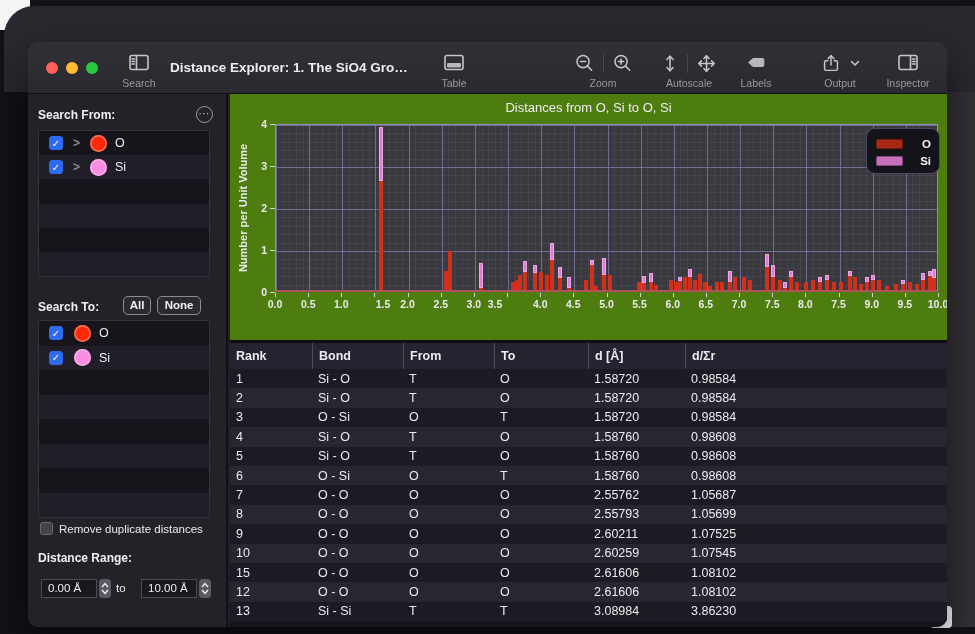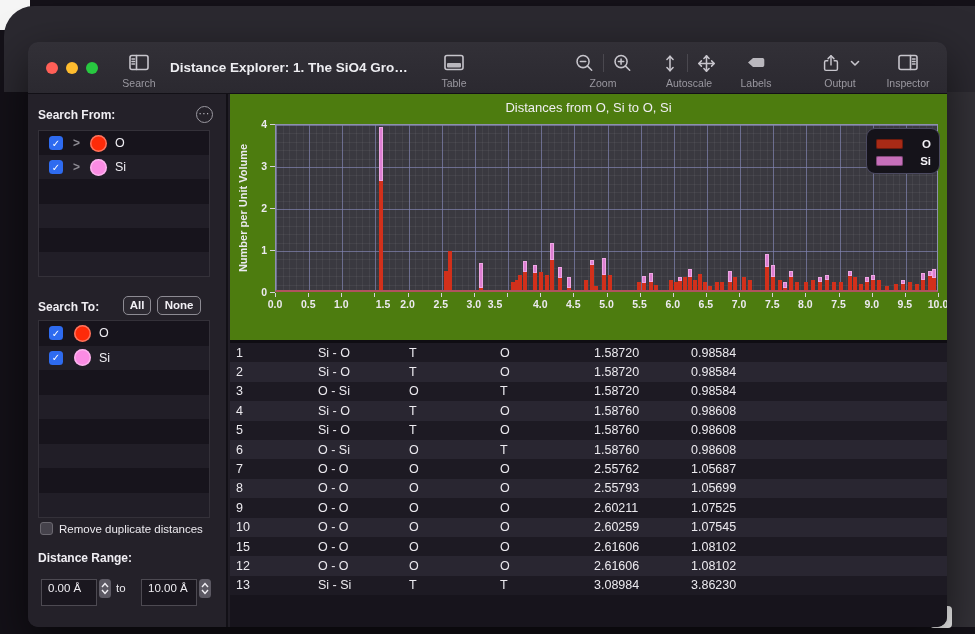--- a/index.html
+++ b/index.html
@@ -36,21 +36,21 @@
   .lrow.dark { background:#17141c; }
   .lrow.light { background:#211e27; }
   .cbox { width:14px; height:14px; border-radius:3.5px; display:flex; align-items:center; justify-content:center; color:#fff; font-size:10px; font-weight:bold; margin-left:10px; flex:0 0 auto; }
   .disc { color:#8d8b93; font-size:12px; font-weight:bold; margin-left:10px; flex:0 0 auto; }
   .atom-circle { width:17px; height:17px; border-radius:50%; flex:0 0 auto; }
   .atom-label { color:#efedf2; font-size:12.5px; margin-left:8px; }
   .btn-sm { position:absolute; top:202px; height:19px; border:1px solid #8d8b93; border-radius:5px; background:#2c2931; color:#f2f0f5; font-size:11.5px; font-weight:bold; text-align:center; line-height:17px; }
   .chk-row { position:absolute; left:12px; top:428px; display:flex; align-items:center; }
   .chk-sq { width:13px; height:13px; border-radius:3px; background:#45424b; border:1px solid #6b6870; flex:0 0 auto; }
   .chk-lab { font-size:11.5px; color:#eceaef; margin-left:6px; }
-  .field { position:absolute; top:485px; width:56px; height:27px; background:#1a171f; border:1px solid #4d4a52; color:#f0eef3; font-size:11.5px; line-height:17px; padding-left:6px; }
+  .field { position:absolute; top:485px; width:56px; height:19px; background:#1a171f; border:1px solid #4d4a52; color:#f0eef3; font-size:11.5px; line-height:17px; padding-left:6px; }
   .stepper { position:absolute; top:485px; width:12px; height:19px; background:#5c5963; border-radius:3.5px; display:flex; flex-direction:column; align-items:center; justify-content:center; gap:1px; }
   .to-word { position:absolute; top:488px; font-size:11.5px; color:#eceaef; }
 
   
   .main-chart { position:absolute; left:202px; top:52px; width:717px; height:246px; background:#4d7c0f; }
   .chart-title { position:absolute; left:0; top:6px; width:717px; text-align:center; font-size:13px; color:#f0eef3; }
   .plot { position:absolute; left:45px; top:30px; width:663px; height:168px;
     background-color:#3a3940;
     background-image:
       repeating-linear-gradient(to right, rgba(129,132,180,.65) 0 1px, transparent 1px 33.15px),
@@ -436,20 +436,28 @@
         <span class="leg-lab">O</span>
       </div>
       <div class="leg-row">
         <span class="leg-swatch" id="leg-swatch-1" style="background: rgb(198, 111, 186);"></span>
         <span class="leg-lab">Si</span>
       </div>
     </div>
   </div>
 
   <div class="main-table">
+    <div class="t-grid t-header" id="t-header">
+        <div class="t-cell">Rank</div>
+        <div class="t-cell">Bond</div>
+        <div class="t-cell">From</div>
+        <div class="t-cell">To</div>
+        <div class="t-cell">d [Å]</div>
+        <div class="t-cell">d/Σr</div>
+      </div>
     <div id="t-body">
         <div class="t-grid t-row dark">
           <div class="t-cell">1</div>
           <div class="t-cell">Si - O</div>
           <div class="t-cell">T</div>
           <div class="t-cell">O</div>
           <div class="t-cell">1.58720</div>
           <div class="t-cell">0.98584</div>
         </div>
         <div class="t-grid t-row light">

